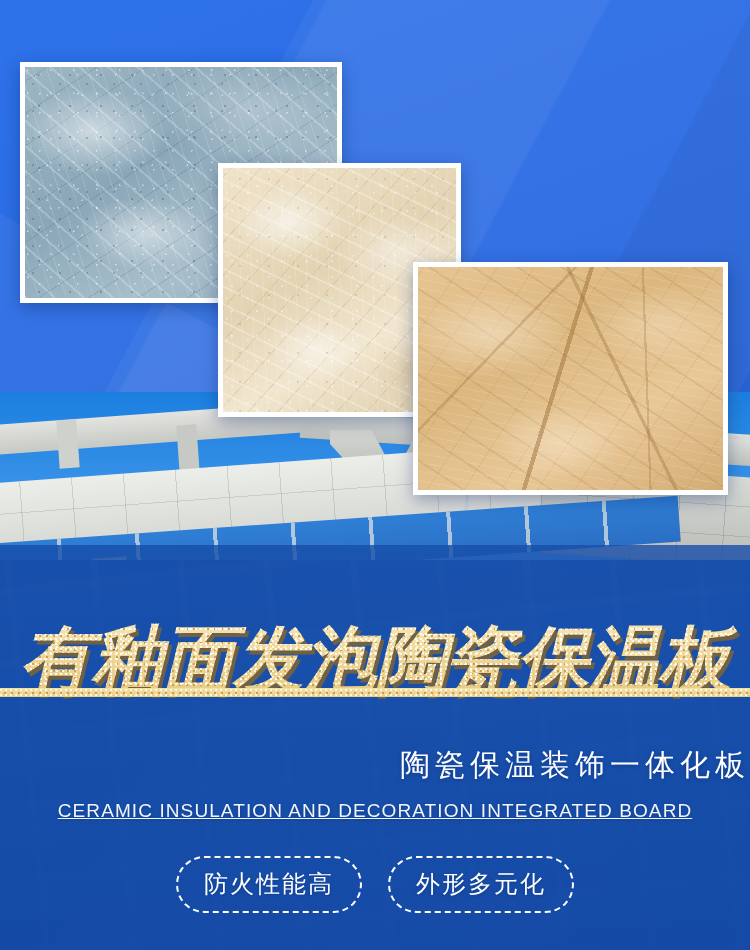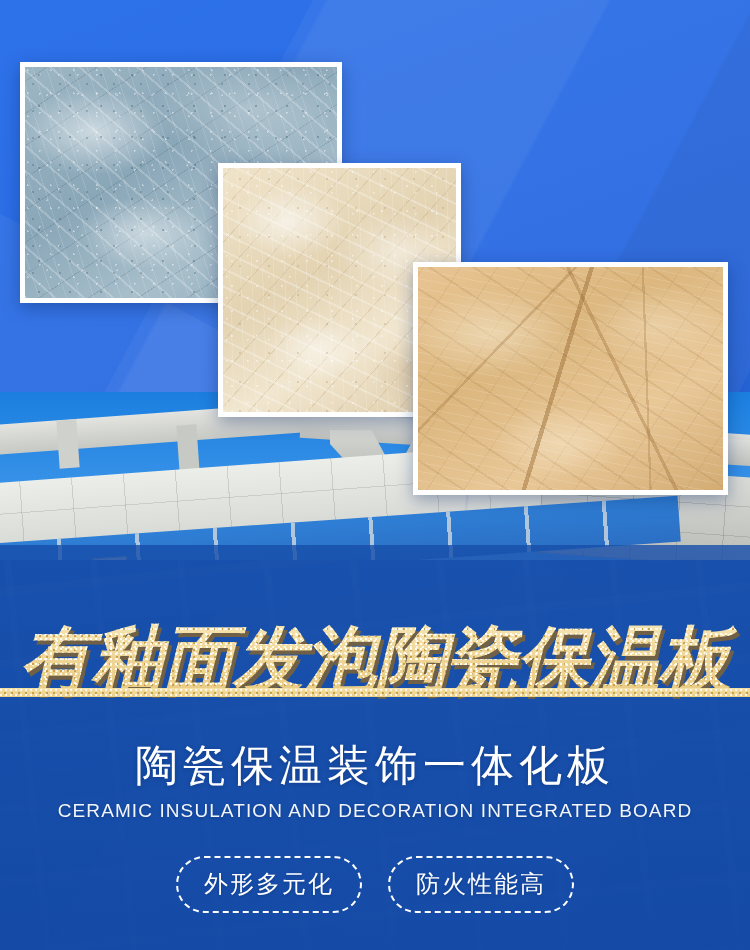--- a/index.html
+++ b/index.html
@@ -267,37 +267,38 @@
     background-image:
       radial-gradient(circle at 25% 35%, rgba(255,255,255,.85) 0 1px, transparent 1.3px),
       radial-gradient(circle at 70% 70%, rgba(190,146,58,.8) 0 1px, transparent 1.3px),
       linear-gradient(180deg,#f4e0a6,#e9cd84);
     background-size: 5px 5px, 7px 7px, 100% 100%;
   }
 
   
   .sub-cn {
     position: absolute; left: 0; top: 742px; width: 750px;
-    text-align: center;
+    text-align: right;
     color: #ffffff;
-    font-size: 43px;
+    font-size: 30px;
     letter-spacing: 5px;
     line-height: 46px;
     white-space: nowrap;
     text-shadow: 0 1px 4px rgba(0,20,60,0.30);
   }
   .sub-en {
     position: absolute; left: 0; top: 799px; width: 750px;
     text-align: center;
     color: #f2f6fb;
     font-size: 19px;
     letter-spacing: 1.1px;
     line-height: 24px;
     white-space: nowrap;
     text-shadow: 0 1px 3px rgba(0,20,60,0.28);
+    text-decoration: underline;
   }
 
   
   .badges {
     position: absolute; left: 0; top: 856px; width: 750px;
     display: flex; justify-content: center; align-items: center;
     gap: 26px;
   }
   .badge {
     border: 2px dashed #ffffff;
@@ -366,17 +367,17 @@
   </div>
 
   <div class="headline">有釉面发泡陶瓷保温板</div>
 
   <div class="gold-bar"></div>
 
   <div class="sub-cn">陶瓷保温装饰一体化板</div>
   <div class="sub-en">CERAMIC INSULATION AND DECORATION INTEGRATED BOARD</div>
 
   <div class="badges">
+    <div class="badge">防火性能高</div>
     <div class="badge">外形多元化</div>
-    <div class="badge">防火性能高</div>
   </div>
 
 </div>
 
 </body></html>

